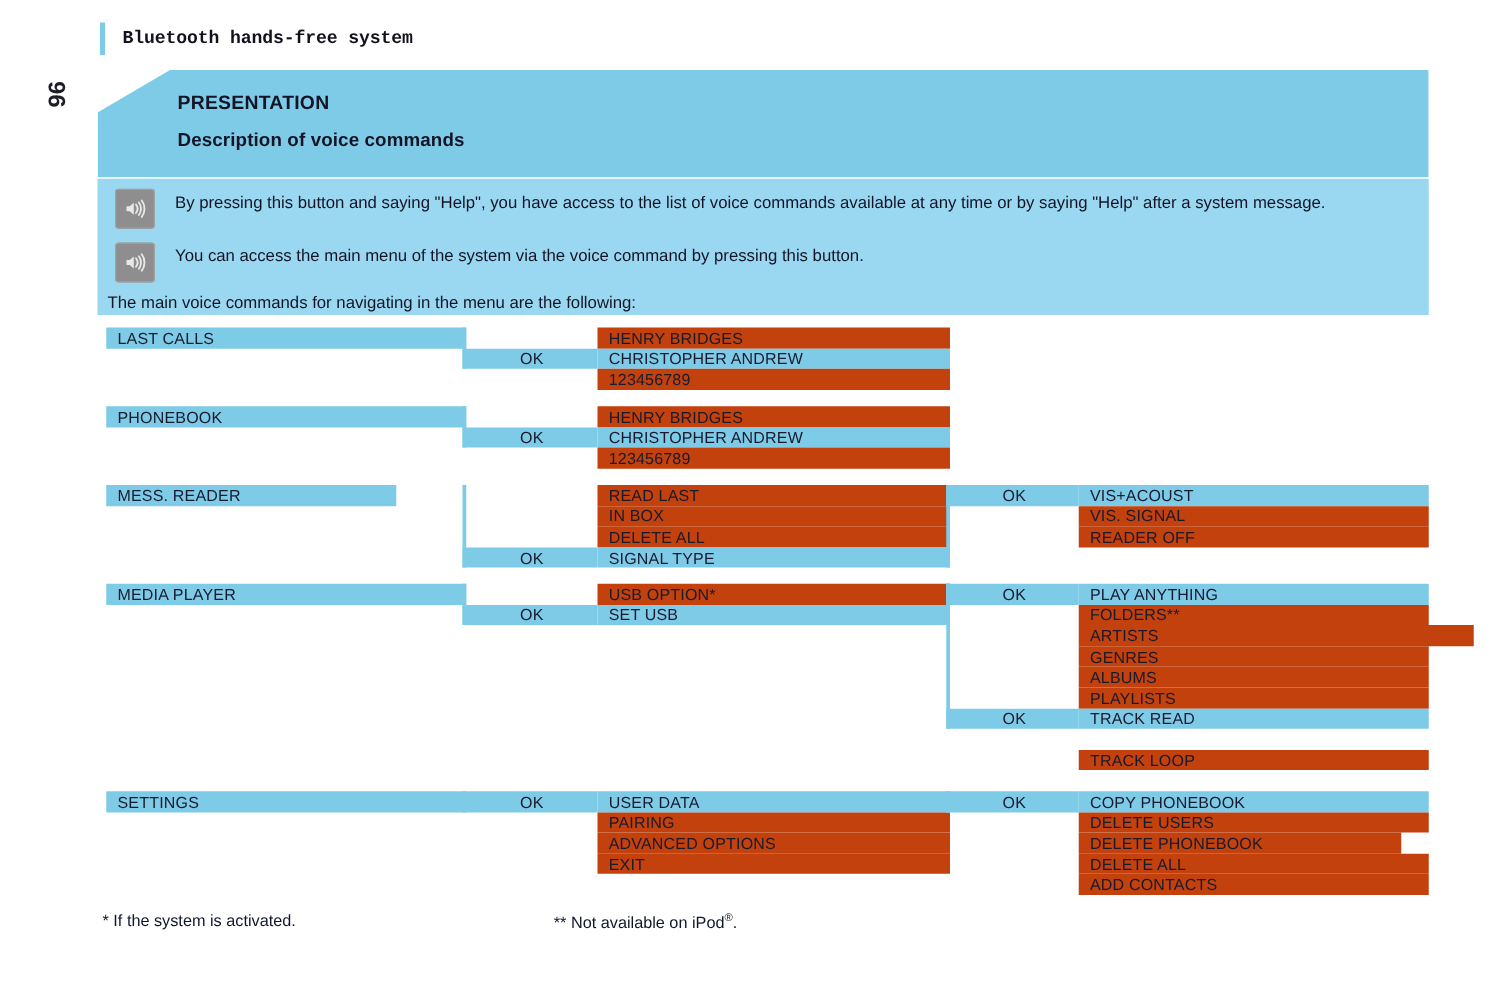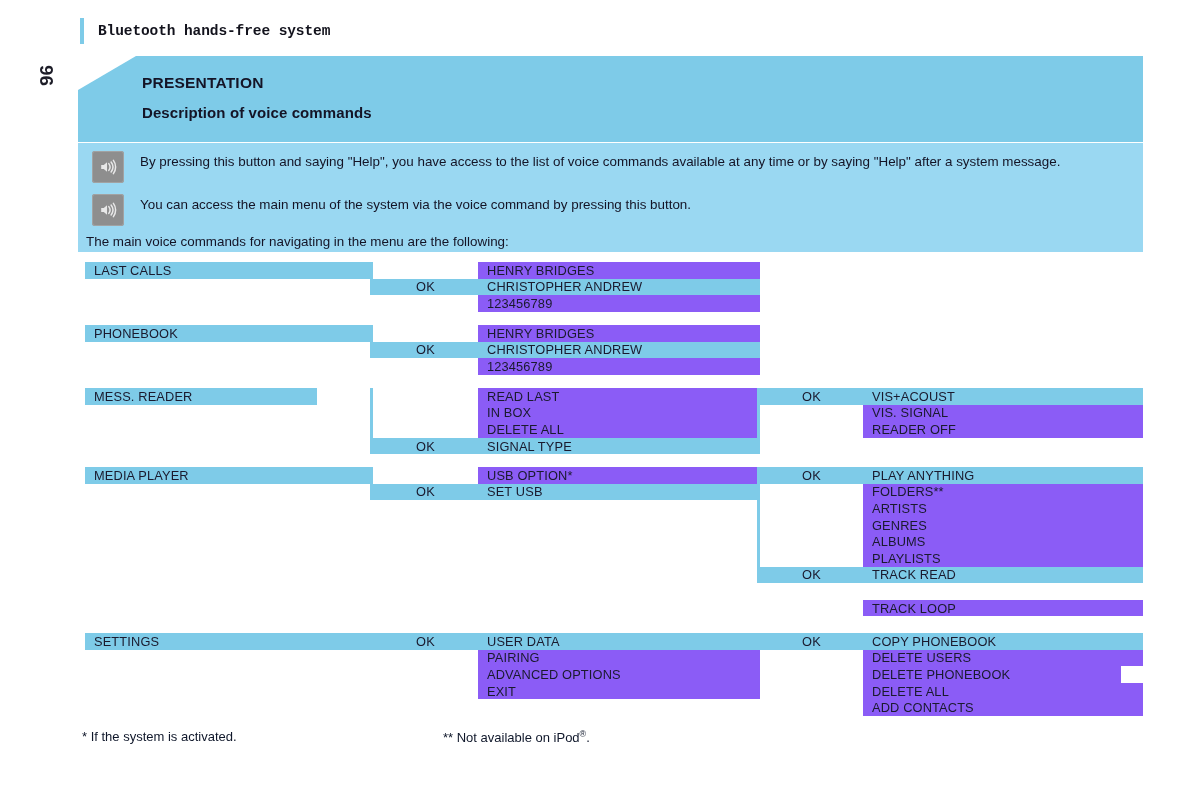--- a/index.html
+++ b/index.html
@@ -86,21 +86,21 @@
   #tbl { position:absolute; left:0; top:0; width:1200px; height:800px; }
   .cell {
     position:absolute;
     font-size:12.8px;
     color:#1a1a2e;
     display:flex; align-items:center;
     letter-spacing:0.15px;
     white-space:nowrap;
   }
   .cell.pad   { padding-left:9px; }
-  .lt { background:#8b5cf6; }      
+  .lt { background:#c2410c; }      
   .md { background:#7ecbe8; }      
   .connector { position:absolute; background:#7ecbe8; }
 
   
   .footnote {
     position:absolute; font-size:13px; color:#0f172a;
   }
   #fn1 { left:82px;  top:729px; }
   #fn2 { left:443px; top:729px; }
   .sup { font-size:9px; vertical-align:super; }
@@ -243,21 +243,21 @@
     <div class="cell md" style="left: 757px; top: 566.6px; width: 106px; height: 16.6px;"></div>
     <div class="cell " style="left: 760px; top: 566.6px; width: 103px; height: 16.6px; justify-content: center;">
       <span>OK</span>
     </div>
     <div class="cell md pad" style="left: 863px; top: 467px; width: 280px; height: 16.6px;">
       <span>PLAY ANYTHING</span>
     </div>
     <div class="cell lt pad" style="left: 863px; top: 483.6px; width: 280px; height: 16.6px;">
       <span>FOLDERS**</span>
     </div>
-    <div class="cell lt pad" style="left: 863px; top: 500.2px; width: 280px; height: 16.6px;">
+    <div class="cell lt pad" style="left: 863px; top: 500.2px; width: 316px; height: 16.6px;">
       <span>ARTISTS</span>
     </div>
     <div class="cell lt pad" style="left: 863px; top: 516.8px; width: 280px; height: 16.6px;">
       <span>GENRES</span>
     </div>
     <div class="cell lt pad" style="left: 863px; top: 533.4px; width: 280px; height: 16.6px;">
       <span>ALBUMS</span>
     </div>
     <div class="cell lt pad" style="left: 863px; top: 550px; width: 280px; height: 16.6px;">
       <span>PLAYLISTS</span>

